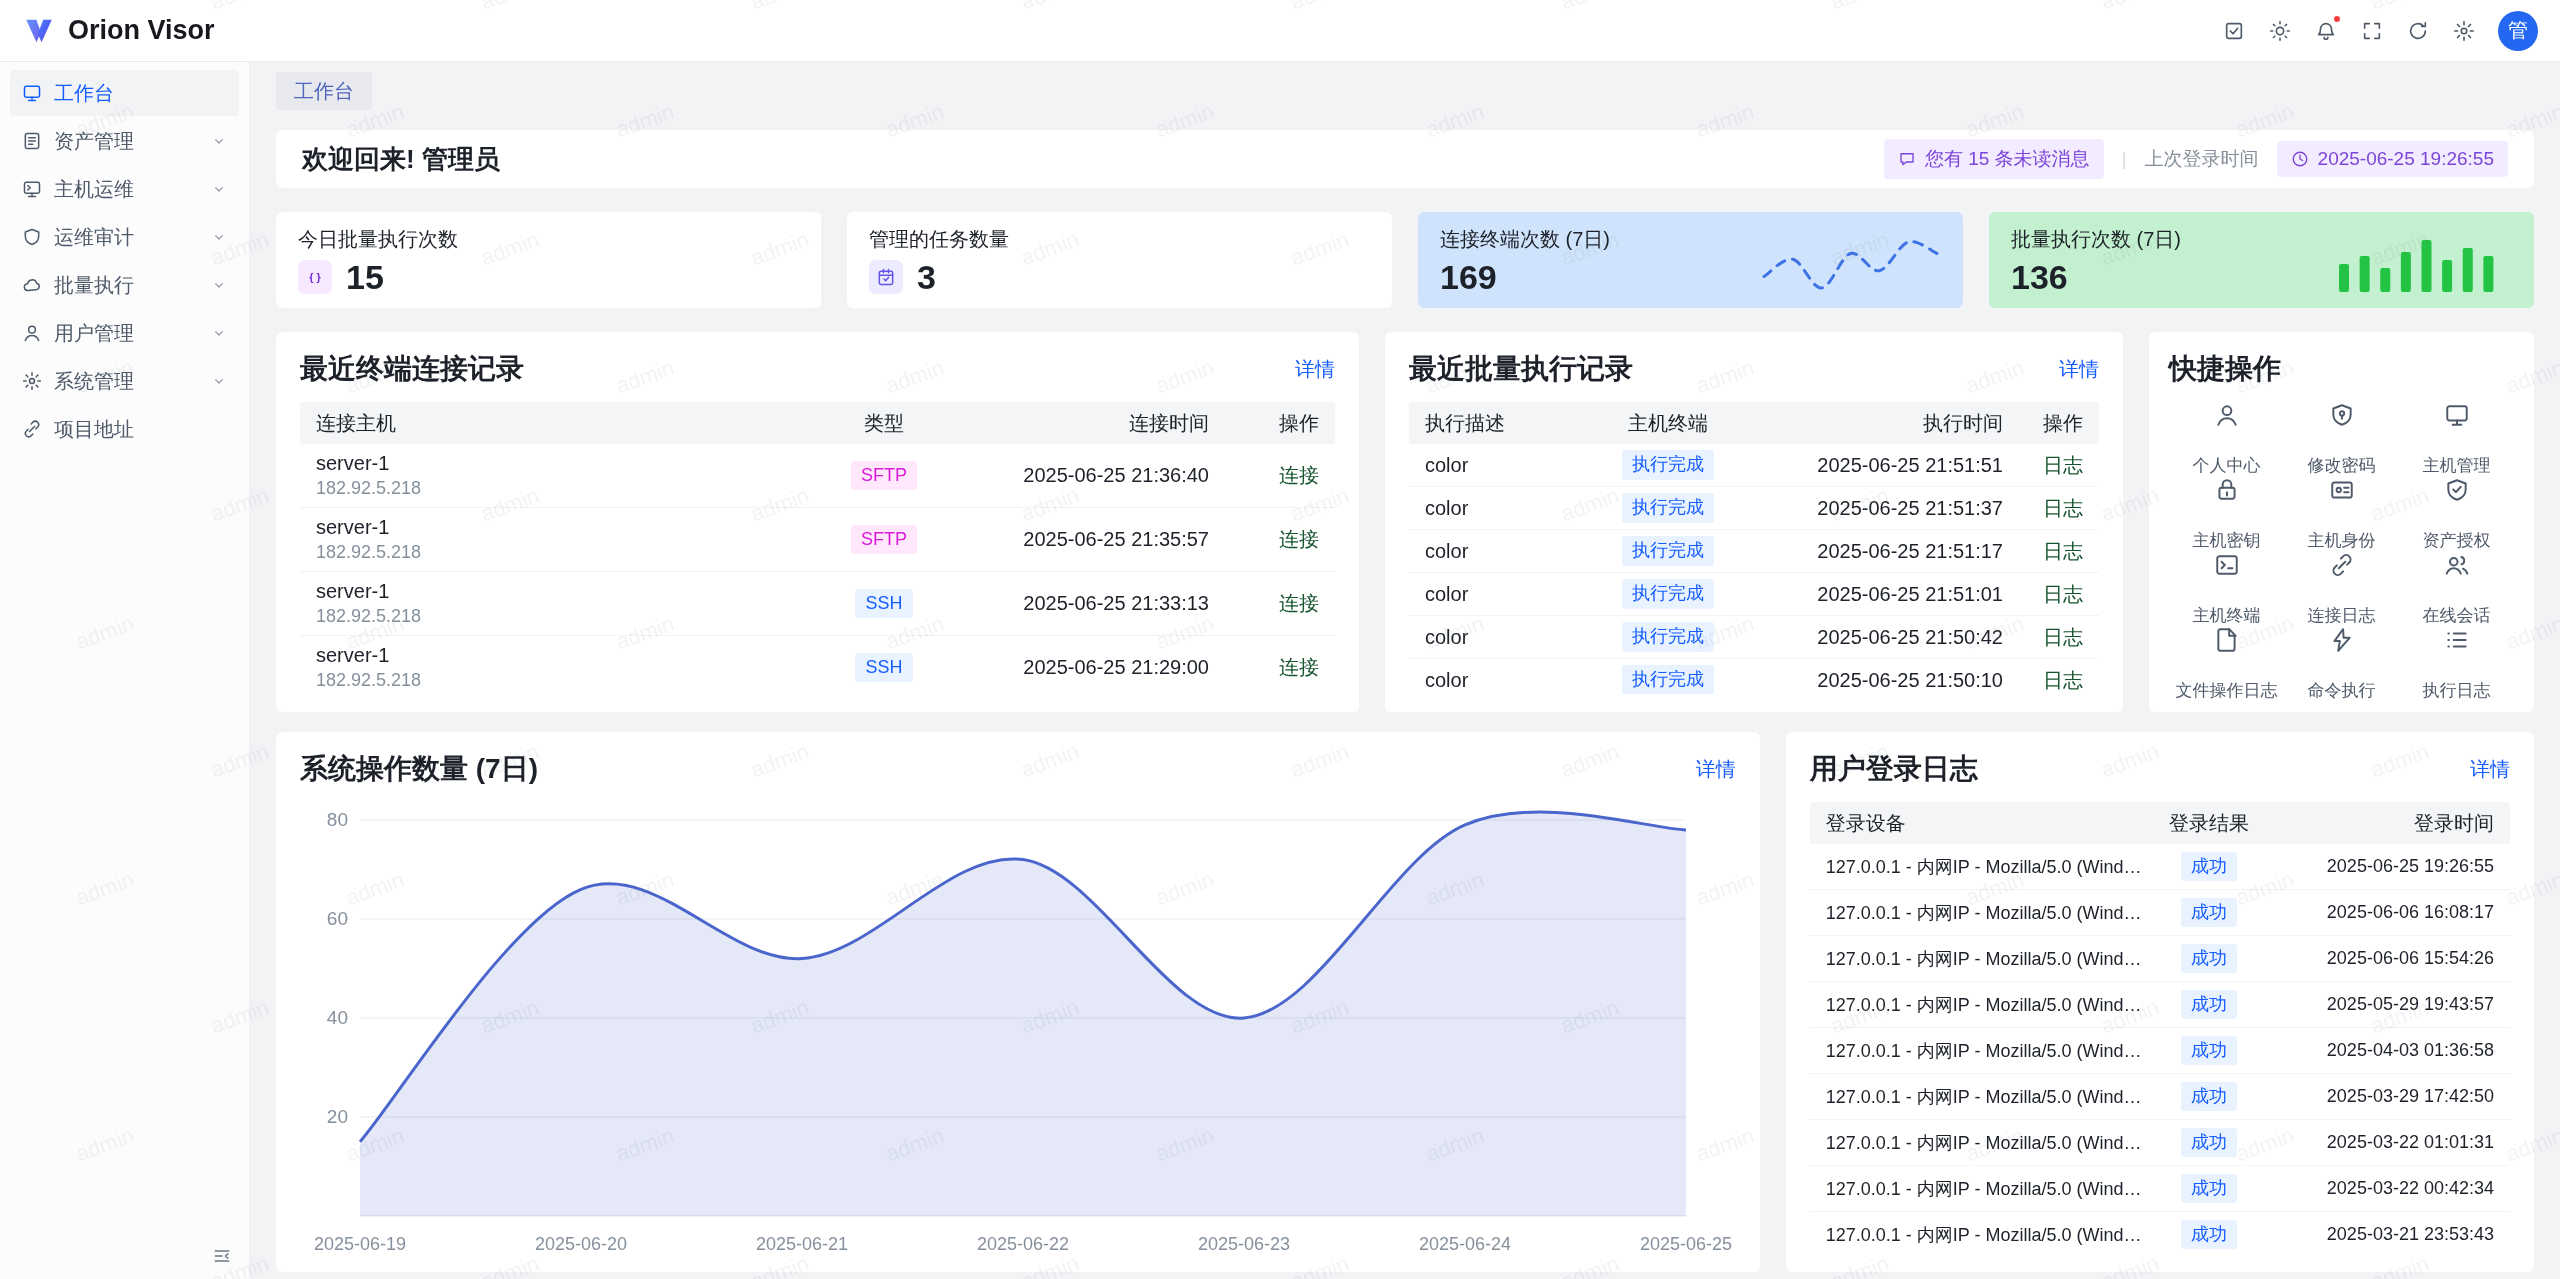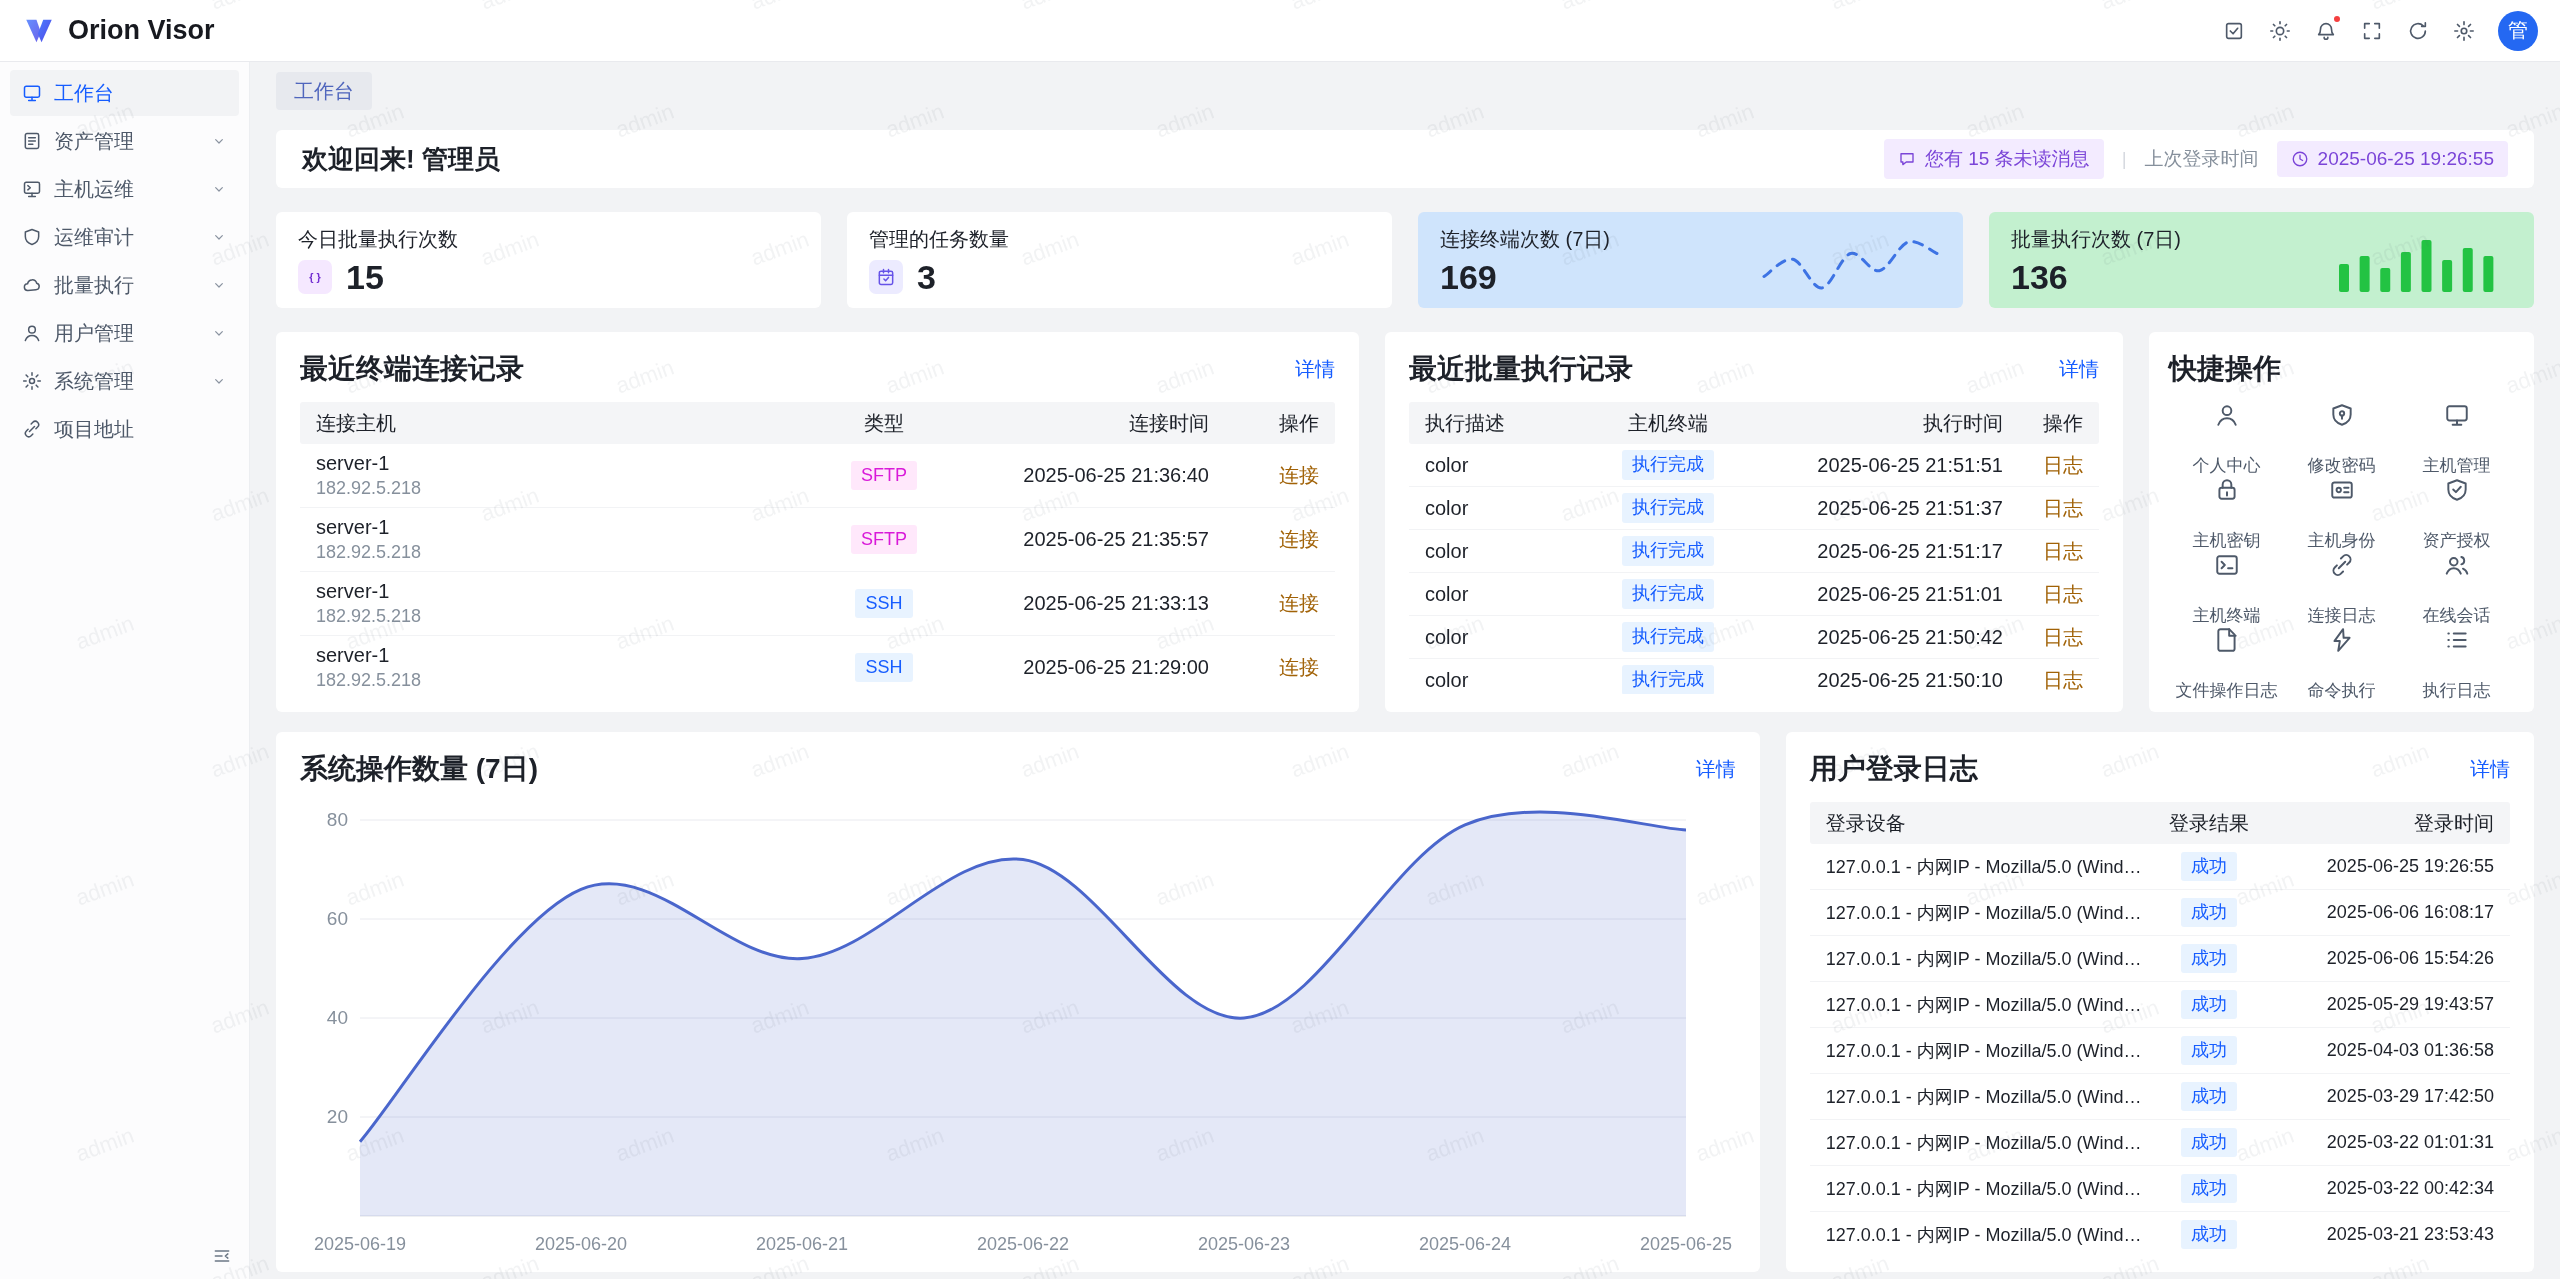--- a/index.html
+++ b/index.html
@@ -90,21 +90,21 @@
   .c-status{width:170px;display:flex;justify-content:center}
   .c-btime{width:250px;text-align:right}
   .c-bact{width:80px;text-align:right}
   .c-dev{flex:1;min-width:0;white-space:nowrap;overflow:hidden;text-overflow:ellipsis}
   .c-res{width:120px;display:flex;justify-content:center}
   .c-ltime{width:225px;text-align:right}
 
   .tag{display:inline-block;padding:3px 10px;font-size:18px;border-radius:3px;line-height:1.3;white-space:nowrap}
   .tag-blue{background:#e8f3ff;color:#165dff}
   .tag-magenta{background:#ffe8fb;color:#d91ad9}
-  .link{color:#a16207;cursor:pointer;text-decoration:none}
+  .link{color:#14532d;cursor:pointer;text-decoration:none}
 
   
   .qa-grid{display:grid;grid-template-columns:repeat(3,1fr);grid-template-rows:repeat(4,1fr);flex:1}
   .qa-item{display:flex;flex-direction:column;align-items:center;justify-content:center;gap:26px;cursor:pointer;color:#4e5969}
   .qa-icon{width:26px;height:26px}
   .qa-label{font-size:17px;white-space:nowrap}
 
   .chart-body{flex:1;min-height:0}
   [data-icon] svg,.ig svg{width:100%;height:100%;display:block}
   .ig{display:block}

